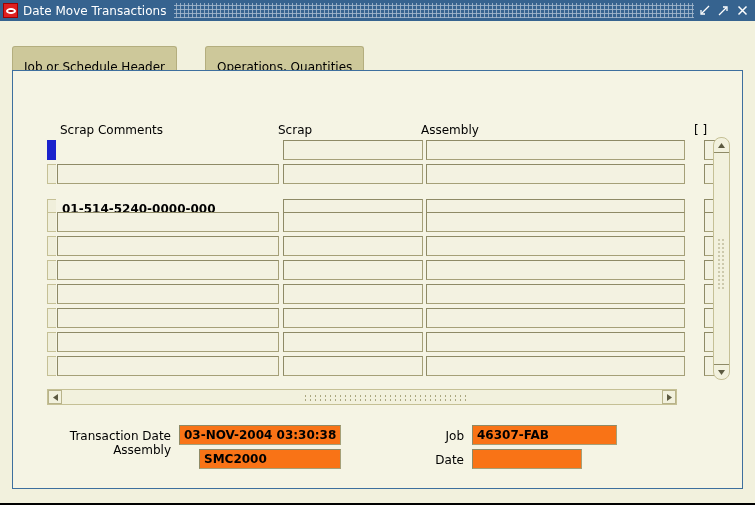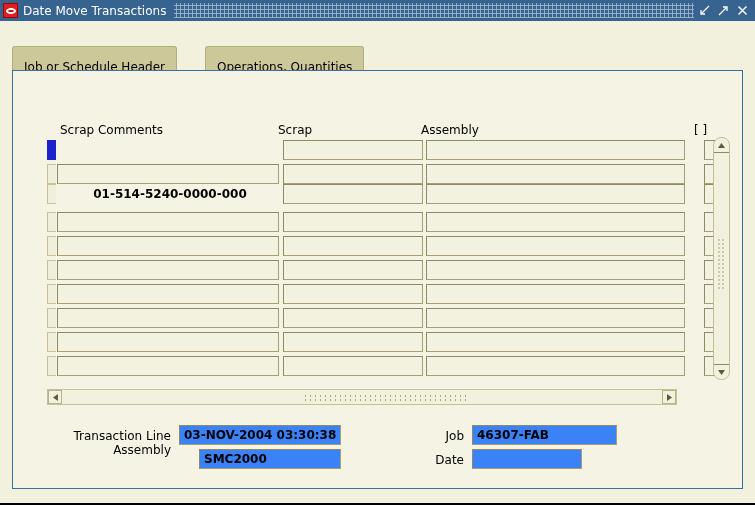--- a/index.html
+++ b/index.html
@@ -270,21 +270,21 @@
   }
   .f-label {
     position: absolute;
     text-align: right;
     white-space: nowrap;
     font-size: 12px;
     color: #000;
   }
   .f-input {
     position: absolute;
-    background: #3b82f6;
+    background: #f97316;
     border: 1px solid #a5a078;
     border-top-color: #8e8a66;
     border-left-color: #8e8a66;
     box-sizing: border-box;
     font-size: 12px;
     font-weight: bold;
     color: #000;
     padding: 2px 0 0 4px;
     white-space: nowrap;
     overflow: hidden;
@@ -351,21 +351,21 @@
       </div>
 
       <div class="row" style="top:24px;">
         <div class="rec-ind"></div>
         <div class="cell c1"></div>
         <div class="cell c2"></div>
         <div class="cell c3"></div>
         <div class="cell c4"></div>
       </div>
 
-      <div class="row current" style="top:44px;text-align:center;">
+      <div class="row current" style="top:59px;">
         <div class="rec-ind" style="background:#f0efdb;border-color:#c5c095;"></div>
         <div class="cell c1">01-514-5240-0000-000</div>
         <div class="cell c2"></div>
         <div class="cell c3"></div>
         <div class="cell c4"></div>
       </div>
 
       <div class="row" style="top:72px;">
         <div class="rec-ind"></div>
         <div class="cell c1"></div>
@@ -447,21 +447,21 @@
       <div class="thumb-dots"></div>
       <div class="arrow right">
         <svg width="7" height="9" viewBox="0 0 7 9">
             <path d="M6 4.5 L1 1 L1 8 Z" fill="#5c5a40"></path>
           </svg>
       </div>
     </div>
 
     <div class="field-row">
 
-      <div class="f-label" style="left:45px; top:358px; width:113px;">Transaction Line</div>
+      <div class="f-label" style="left:45px; top:358px; width:113px;">Transaction Date</div>
       <div class="f-input" style="left:166px; top:354px; width:162px; height:20px;">03-NOV-2004 03:30:38</div>
 
       <div class="f-label" style="left:45px; top:372px; width:113px;">Assembly</div>
       <div class="f-input" style="left:166px; top:378px; width:142px; height:20px;margin-left:20px;">SMC2000</div>
 
       <div class="f-label" style="left:407px; top:358px; width:44px;">Job</div>
       <div class="f-input" style="left:459px; top:354px; width:145px; height:20px;">46307-FAB</div>
 
       <div class="f-label" style="left:407px; top:382px; width:44px;">Date</div>
       <div class="f-input" style="left:459px; top:378px; width:110px; height:20px;"></div>

